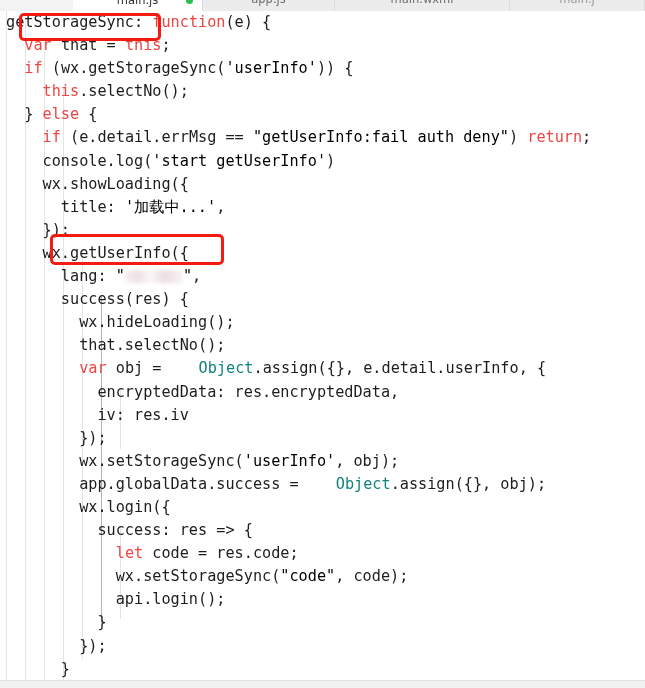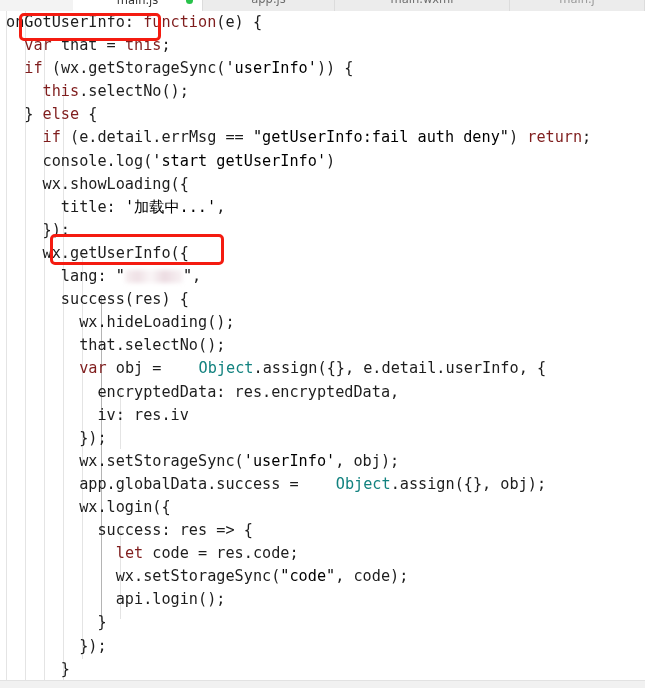--- a/index.html
+++ b/index.html
@@ -100,21 +100,21 @@
     line-height: 23.1px;
     white-space: pre;
     font-family: "DejaVu Sans Mono", "Liberation Mono", monospace;
     font-size: 15.2px;
     color: #1d1d1d;
     letter-spacing: 0px;
     padding-left: 6px;
   }
 
   
-  .tok-kw     { color: #7f1d1d; }
+  .tok-kw     { color: #ef4444; }
   .tok-str    { color: #000000; }
   .tok-type   { color: #12827f; padding-left: 28px; }
   .tok-plain  { color: #1d1d1d; }
 
   
   .tok-redacted {
     display: inline-block;
     width: 58px;
     height: 13px;
     vertical-align: -2px;
@@ -175,21 +175,21 @@
         <div class="indent-guide" style="left: 6px; top: 0px; height: 670px; bottom: auto;"></div>
         <div class="indent-guide" style="left: 25px; top: 0px; height: 670px; bottom: auto;"></div>
         <div class="indent-guide" style="left: 44px; top: 32px; height: 638px; bottom: auto;"></div>
         <div class="indent-guide" style="left: 63px; top: 78px; height: 592px; bottom: auto;"></div>
         <div class="indent-guide" style="left: 82px; top: 240px; height: 408px; bottom: auto;"></div>
         <div class="indent-guide active" style="left: 101px; top: 286px; height: 326px; bottom: auto;"></div>
         <div class="indent-guide" style="left: 120px; top: 378px; height: 60px; bottom: auto;"></div>
         <div class="indent-guide" style="left: 120px; top: 516px; height: 92px; bottom: auto;"></div>
       </div>
     <div id="code-lines">
-        <div class="code-line"><span class="tok-plain">onGotUserInfo: </span><span class="tok-kw">function</span><span class="tok-plain">(e) {</span></div>
+        <div class="code-line"><span class="tok-plain">getStorageSync: </span><span class="tok-kw">function</span><span class="tok-plain">(e) {</span></div>
         <div class="code-line"><span class="tok-plain">  </span><span class="tok-kw">var</span><span class="tok-plain"> that = </span><span class="tok-kw">this</span><span class="tok-plain">;</span></div>
         <div class="code-line"><span class="tok-plain">  </span><span class="tok-kw">if</span><span class="tok-plain"> (wx.getStorageSync(</span><span class="tok-str">'userInfo'</span><span class="tok-plain">)) {</span></div>
         <div class="code-line"><span class="tok-plain">    </span><span class="tok-kw">this</span><span class="tok-plain">.selectNo();</span></div>
         <div class="code-line"><span class="tok-plain">  } </span><span class="tok-kw">else</span><span class="tok-plain"> {</span></div>
         <div class="code-line"><span class="tok-plain">    </span><span class="tok-kw">if</span><span class="tok-plain"> (e.detail.errMsg == </span><span class="tok-str">"getUserInfo:fail auth deny"</span><span class="tok-plain">) </span><span class="tok-kw">return</span><span class="tok-plain">;</span></div>
         <div class="code-line"><span class="tok-plain">    console.log(</span><span class="tok-str">'start getUserInfo'</span><span class="tok-plain">)</span></div>
         <div class="code-line"><span class="tok-plain">    wx.showLoading({</span></div>
         <div class="code-line"><span class="tok-plain">      title: </span><span class="tok-str">'加载中...'</span><span class="tok-plain">,</span></div>
         <div class="code-line"><span class="tok-plain">    });</span></div>
         <div class="code-line"><span class="tok-plain">    wx.getUserInfo({</span></div>

